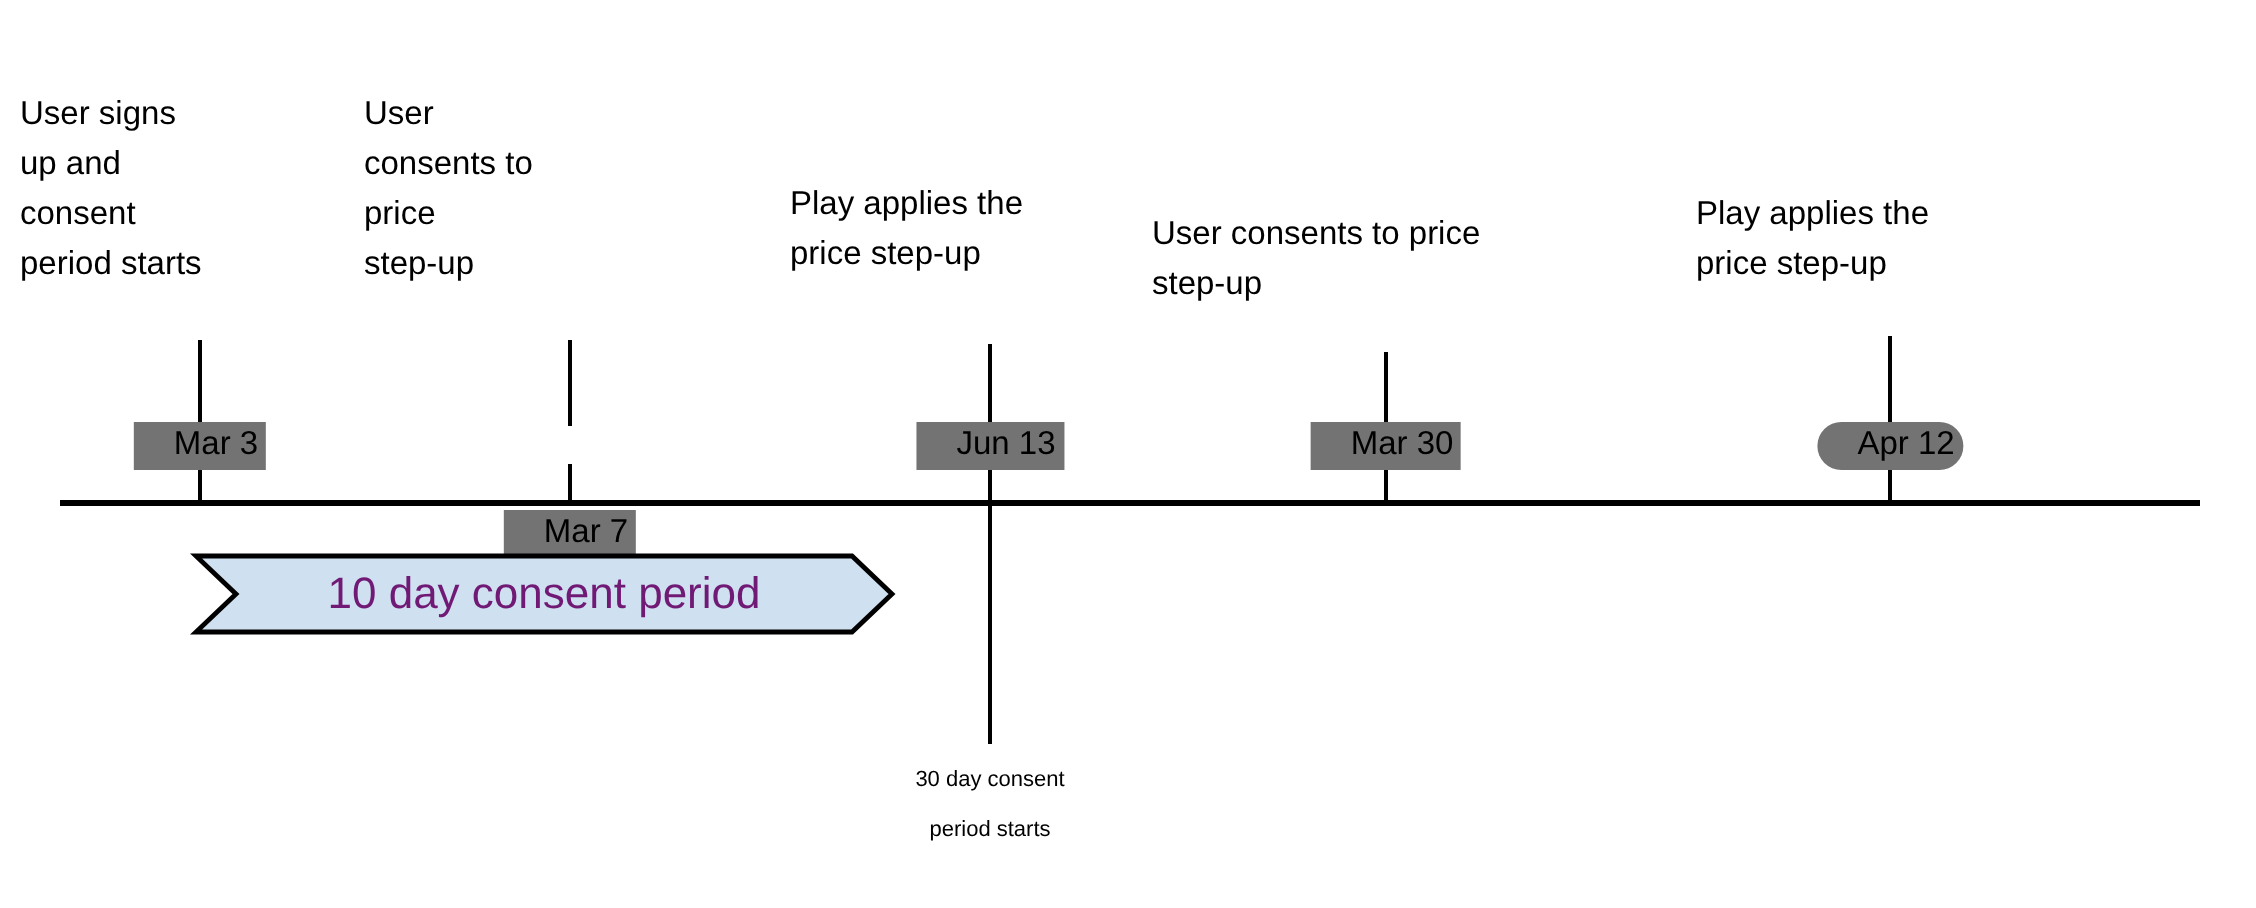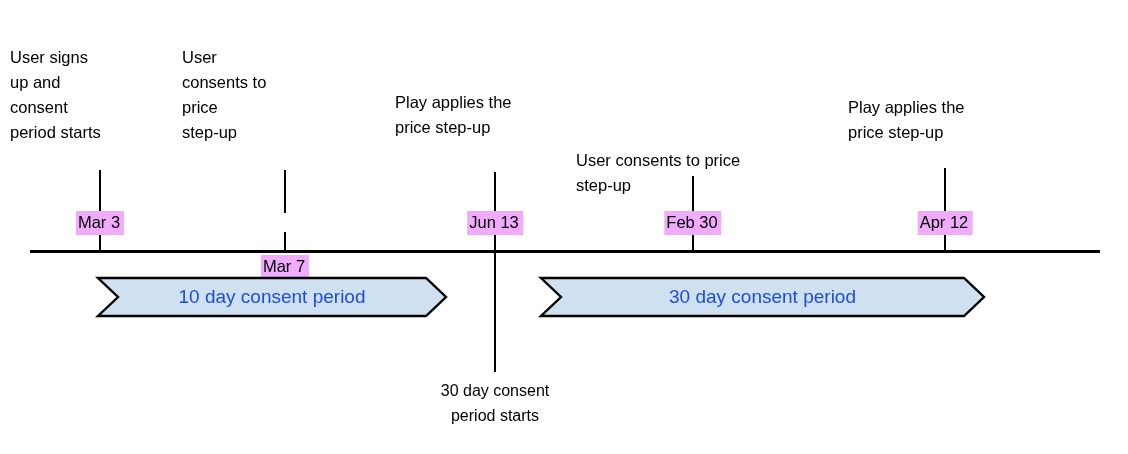--- a/index.html
+++ b/index.html
@@ -26,43 +26,43 @@
   }
   
   .tick {
     position: absolute;
     width: 2px;
     background: #000000;
   }
   
   .date-chip {
     position: absolute;
-    background: #f0abfc;
+    background: #737373;
     color: #000000;
     font-size: 16.5px;
     line-height: 21px;
-    padding: 1px 4px 2px 2px;
+    padding: 1px 4px 2px 20px;
     white-space: nowrap;
     transform: translateX(-50%);
     text-align: center;
   }
   
   .event-caption {
     position: absolute;
     font-size: 16.5px;
     line-height: 25px;
     text-align: left;
     transform: translateX(-50%);
     white-space: pre-line;
     color: #000000;
   }
   
   .below-caption {
     position: absolute;
-    font-size: 16px;
+    font-size: 11px;
     line-height: 25px;
     text-align: center;
     transform: translateX(-50%);
     white-space: pre-line;
     color: #000000;
   }
   
   .period-banner {
     position: absolute;
   }
@@ -72,76 +72,70 @@
   }
   .period-label {
     position: absolute;
     top: 0;
     left: 0;
     right: 0;
     bottom: 0;
     display: flex;
     align-items: center;
     justify-content: center;
-    font-size: 19px;
-    color: #1d4ed8;
+    font-size: 22px;
+    color: #701a75;
     pointer-events: none;
   }
 </style>
 </head>
 <body>
 
 <div id="canvas">
 
   <div class="event-caption" style="left:100px; top:45px; width:180px;">User signs
 up and
 consent
 period starts</div>
   <div class="event-caption" style="left:272px; top:45px; width:180px;">User
 consents to
 price
 step-up</div>
   <div class="event-caption" style="left:495px; top:90px; width:200px;">Play applies the
 price step-up</div>
-  <div class="event-caption" style="left:696px; top:105px; width:240px;margin-top:43px;">User consents to price
+  <div class="event-caption" style="left:696px; top:105px; width:240px;">User consents to price
 step-up</div>
   <div class="event-caption" style="left:948px; top:95px; width:200px;">Play applies the
 price step-up</div>
 
   <div class="tick" style="left:99px; top:170px; height:43px;"></div>
   <div class="tick" style="left:284px; top:170px; height:43px;"></div>
   <div class="tick" style="left:494px; top:172px; height:41px;"></div>
   <div class="tick" style="left:692px; top:176px; height:37px;"></div>
   <div class="tick" style="left:944px; top:168px; height:45px;"></div>
 
   <div class="tick" style="left:99px; top:232px; height:20px;"></div>
   <div class="tick" style="left:284px; top:232px; height:20px;"></div>
   <div class="tick" style="left:692px; top:232px; height:20px;"></div>
   <div class="tick" style="left:944px; top:232px; height:20px;"></div>
 
   <div class="tick" style="left:494px; top:232px; height:140px;"></div>
 
   <div class="date-chip" style="left:100px; top:211px;">Mar 3</div>
   <div class="date-chip" style="left:285px; top:211px;margin-top:44px;">Mar 7</div>
   <div class="date-chip" style="left:495px; top:211px;">Jun 13</div>
-  <div class="date-chip" style="left:693px; top:211px;">Feb 30</div>
-  <div class="date-chip" style="left:945px; top:211px;">Apr 12</div>
+  <div class="date-chip" style="left:693px; top:211px;">Mar 30</div>
+  <div class="date-chip" style="left:945px; top:211px;border-radius:12px;">Apr 12</div>
 
   <div class="axis-line" style="left:30px; top:250px; width:1070px;"></div>
 
   <div class="period-banner" style="left:97px; top:277px; width:350px; height:40px;">
     <svg width="350" height="40" viewBox="0 0 350 40" preserveAspectRatio="none">
       <polygon points="1,1 329,1 349,20 329,39 1,39 21,20" fill="#cfe0f1" stroke="#000000" stroke-width="2.4" stroke-linejoin="miter"></polygon>
     </svg>
     <div class="period-label">10 day consent period</div>
   </div>
 
-  <div class="period-banner" style="left:540px; top:277px; width:445px; height:40px;">
-    <svg width="445" height="40" viewBox="0 0 445 40" preserveAspectRatio="none">
-      <polygon points="1,1 424,1 444,20 424,39 1,39 21,20" fill="#cfe0f1" stroke="#000000" stroke-width="2.4" stroke-linejoin="miter"></polygon>
-    </svg>
-    <div class="period-label">30 day consent period</div>
-  </div>
 
   <div class="below-caption" style="left:495px; top:378px; width:220px;">30 day consent
 period starts</div>
 
 </div>
 
 </body></html>

